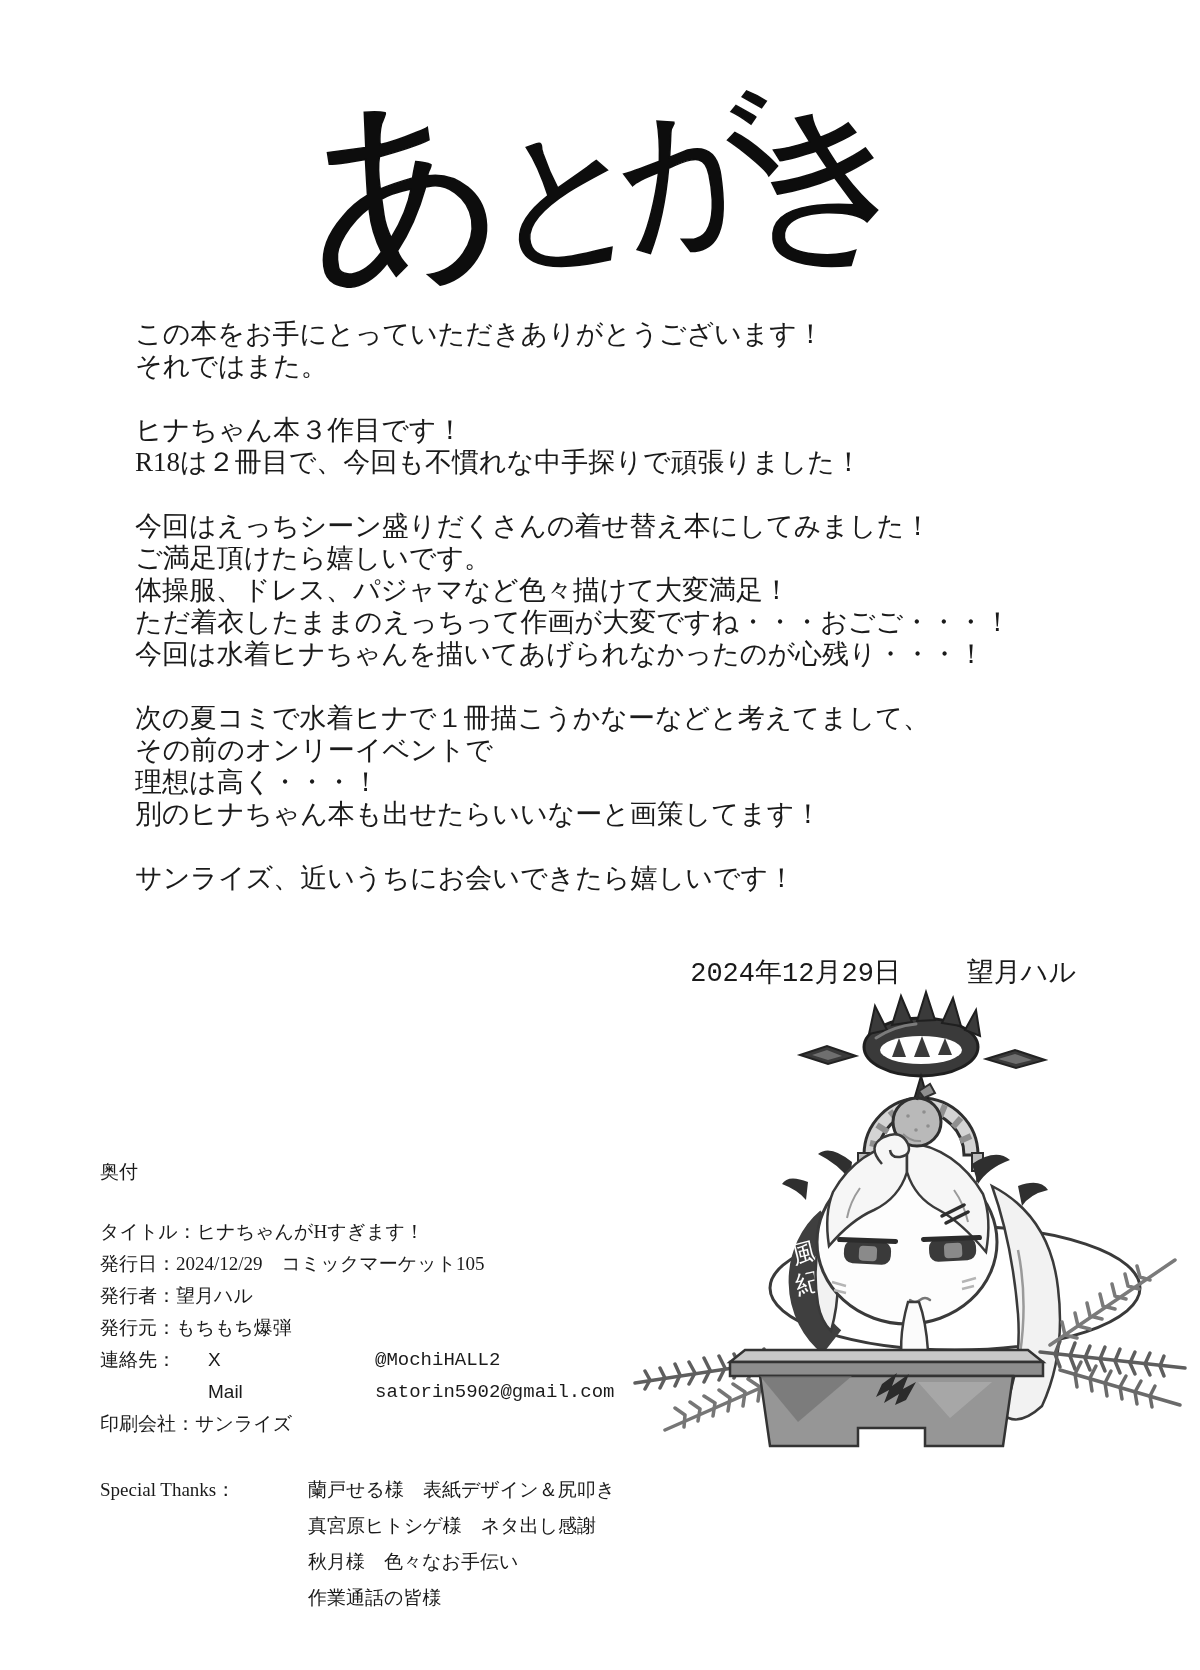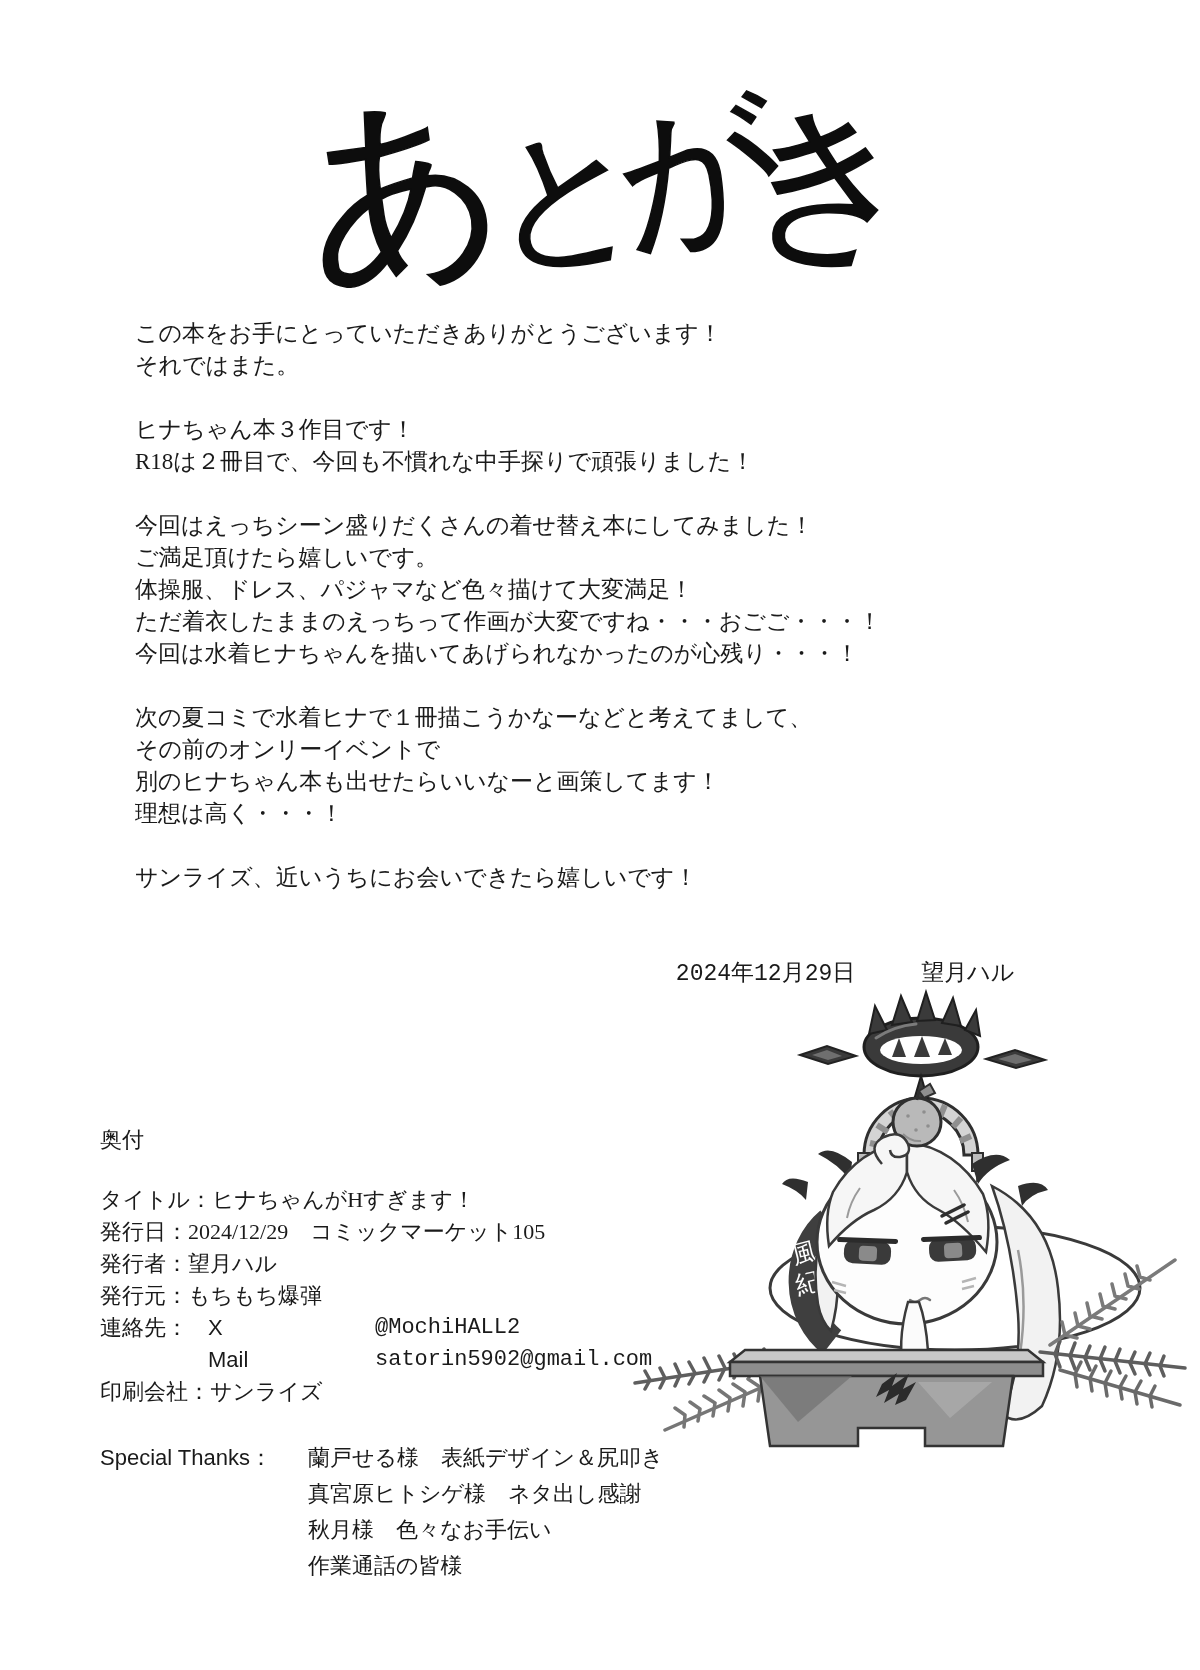--- a/index.html
+++ b/index.html
@@ -6,35 +6,35 @@
   #page{
     position:relative;width:1200px;height:1670px;background:#ffffff;
     font-family:"Liberation Serif","DejaVu Serif",serif;color:#1a1a1a;overflow:hidden;
   }
   
   .title-wrap{position:absolute;left:295px;top:52px;width:585px;height:240px;}
   .title-wrap text{
     font-family:"DejaVu Sans",sans-serif;fill:#0d0d0d;stroke:#0d0d0d;stroke-width:1.5;
   }
   
-  .body-text{position:absolute;left:135px;top:318px;font-size:23px;}
+  .body-text{position:absolute;left:135px;top:318px;font-size:27px;}
   .bodyline{height:32px;line-height:32px;white-space:pre;}
   .date-line{margin-top:32px;}
   .datesig-gap{display:inline-block;width:66px;}
   
-  .colophon{position:absolute;left:100px;top:1124px;font-size:22px;}
+  .colophon{position:absolute;left:100px;top:1156px;font-size:19px;}
   .col-heading{height:32px;line-height:32px;}
   .col-rows{margin-top:28px;}
   .col-row{height:32px;line-height:32px;white-space:pre;}
   .contact-row{position:relative;height:32px;line-height:32px;}
   .contact-service{position:absolute;left:108px;top:0;font-family:"Liberation Sans","DejaVu Sans",sans-serif;}
   .contact-handle{position:absolute;left:275px;top:0;font-family:Liberation Mono, monospace;}
   .thanks{margin-top:32px;}
   .thanks-row{position:relative;height:36px;line-height:36px;}
-  .thanks-label{position:absolute;left:0;top:0;font-family:Liberation Sans, sans-serif;}
+  .thanks-label{position:absolute;left:0;top:0;font-family:Liberation Serif, serif;}
   .thanks-entry{position:absolute;left:208px;top:0;white-space:pre;}
   
   .illus{position:absolute;left:620px;top:950px;width:580px;height:520px;}
   .illus text{font-family:"Liberation Serif","DejaVu Serif",serif;}
 </style>
 </head>
 <body>
 
 <div id="page">
 
@@ -53,22 +53,22 @@
     <div class="bodyline">R18は２冊目で、今回も不慣れな中手探りで頑張りました！</div>
     <div class="bodyline"></div>
     <div class="bodyline">今回はえっちシーン盛りだくさんの着せ替え本にしてみました！</div>
     <div class="bodyline">ご満足頂けたら嬉しいです。</div>
     <div class="bodyline">体操服、ドレス、パジャマなど色々描けて大変満足！</div>
     <div class="bodyline">ただ着衣したままのえっちって作画が大変ですね・・・おごご・・・！</div>
     <div class="bodyline">今回は水着ヒナちゃんを描いてあげられなかったのが心残り・・・！</div>
     <div class="bodyline"></div>
     <div class="bodyline">次の夏コミで水着ヒナで１冊描こうかなーなどと考えてまして、</div>
     <div class="bodyline">その前のオンリーイベントで</div>
+    <div class="bodyline">理想は高く・・・！</div>
     <div class="bodyline">別のヒナちゃん本も出せたらいいなーと画策してます！</div>
-    <div class="bodyline">理想は高く・・・！</div>
     <div class="bodyline"></div>
     <div class="bodyline">サンライズ、近いうちにお会いできたら嬉しいです！</div>
     <div class="bodyline date-line" style="padding-left:458px;font-family:Liberation Mono, monospace;">
       <span>2024年12月29日</span><span class="datesig-gap"></span><span>望月ハル</span>
     </div>
   </div>
 
   <div class="colophon">
     <div class="col-heading">奥付</div>
     <div class="col-rows">

